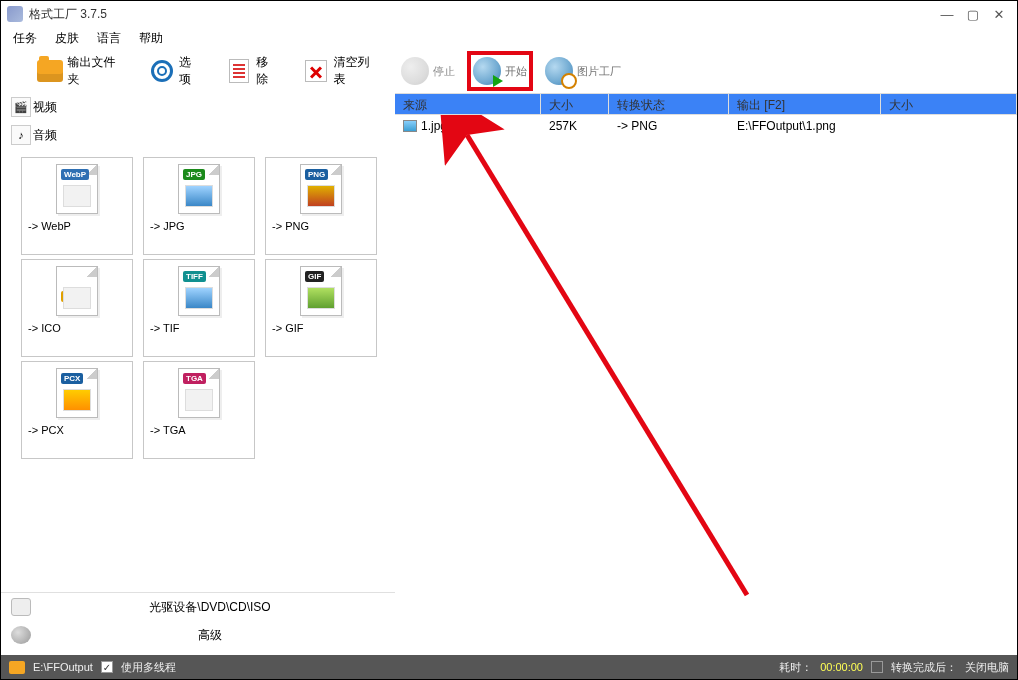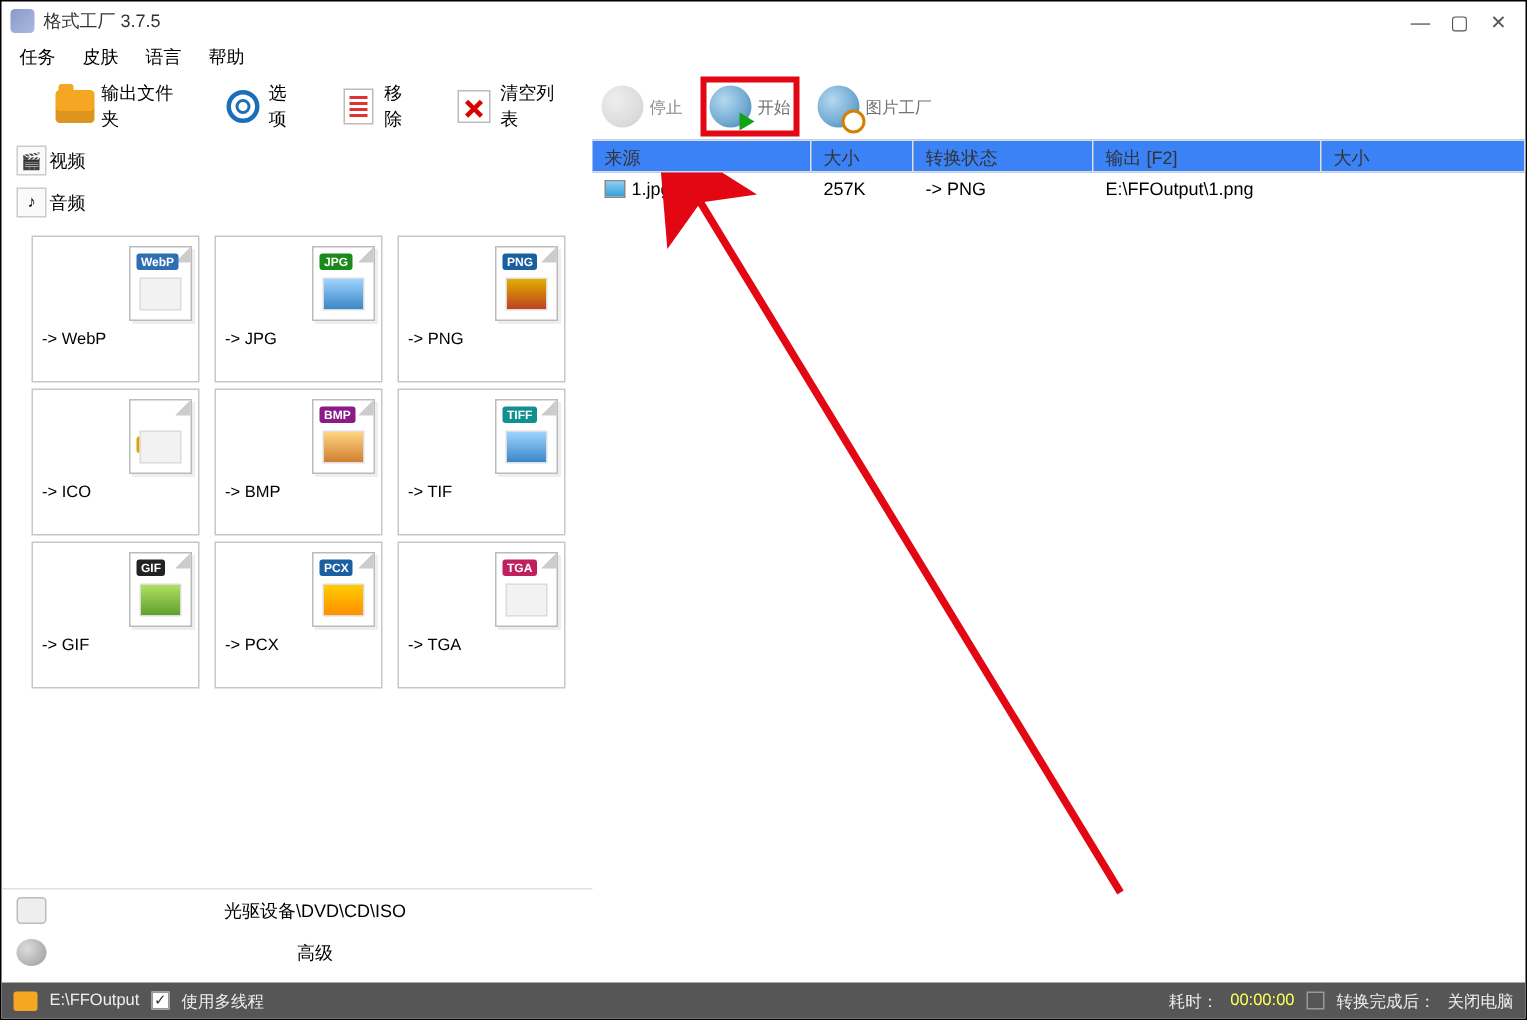--- a/index.html
+++ b/index.html
@@ -47,21 +47,21 @@
   
   .start-highlight { border:4px solid #e30613; padding:2px 2px; }
 
   
   .cat-row { height:28px; display:flex; align-items:center; padding:0 10px; font-size:12px; }
   .cat-row .cat-ic { width:20px;height:20px;margin-right:2px;border:1px solid #ccc;background:#fafafa;display:flex;align-items:center;justify-content:center;font-size:11px;}
   .cat-row .cat-label { flex:1;text-align:left; }
 
   
   .fmt-grid { display:grid; grid-template-columns: repeat(3, 112px); grid-auto-rows: 98px; gap: 4px 10px; padding: 8px 20px; }
-  .fmt-cell { border:1px solid #c7c7c7; background:#fff; display:flex; flex-direction:column; align-items:flex-end; justify-content:flex-start; padding:6px 4px 4px; font-size:11px; }
+  .fmt-cell { border:1px solid #c7c7c7; background:#fff; display:flex; flex-direction:column; align-items:center; justify-content:flex-start; padding:6px 4px 4px; font-size:11px; }
   .fmt-cell .doc { width:42px;height:50px;background:#fff;border:1px solid #bbb;position:relative;margin-bottom:2px; box-shadow:2px 2px 0 #eee;}
   .fmt-cell .doc .corner{position:absolute;top:0;right:0;width:10px;height:10px;background:linear-gradient(135deg,transparent 49%, #ccc 50%);}
   .fmt-cell .doc .tag{position:absolute;top:4px;left:4px;font-size:8px;color:#fff;padding:1px 3px;border-radius:2px;font-weight:bold;}
   .fmt-cell .doc .thumb{position:absolute;left:6px;right:6px;bottom:6px;height:22px;border:1px solid #ddd;}
   .fmt-cell .name { align-self:flex-start; padding:4px 2px 0; }
 
   
   .bottom-cats { margin-top:auto; border-top:1px solid #e0e0e0;}
   .bottom-cat-row { height:28px;display:flex;align-items:center;font-size:12px;padding:0 10px;}
   .bottom-cat-row .bic{width:20px;height:18px;margin-right:4px;}
@@ -169,28 +169,20 @@
           </div>
           <div class="name">-&gt; PNG</div>
         </div>
         <div class="fmt-cell">
           <div class="doc">
             <div class="corner"></div>
             <div class="tag" style="background:#e0a000;margin-top:20px;">ICO</div>
             <div class="thumb" style="background:#f2f2f2;"></div>
           </div>
           <div class="name">-&gt; ICO</div>
-        </div>
-        <div class="fmt-cell">
-          <div class="doc">
-            <div class="corner"></div>
-            <div class="tag" style="background:#8a1a8a;">BMP</div>
-            <div class="thumb" style="background:linear-gradient(#ffd480,#d08030);"></div>
-          </div>
-          <div class="name">-&gt; BMP</div>
         </div>
         <div class="fmt-cell">
           <div class="doc">
             <div class="corner"></div>
             <div class="tag" style="background:#109090;">TIFF</div>
             <div class="thumb" style="background:linear-gradient(#9fd3ff,#3a87c7);"></div>
           </div>
           <div class="name">-&gt; TIF</div>
         </div>
         <div class="fmt-cell">

